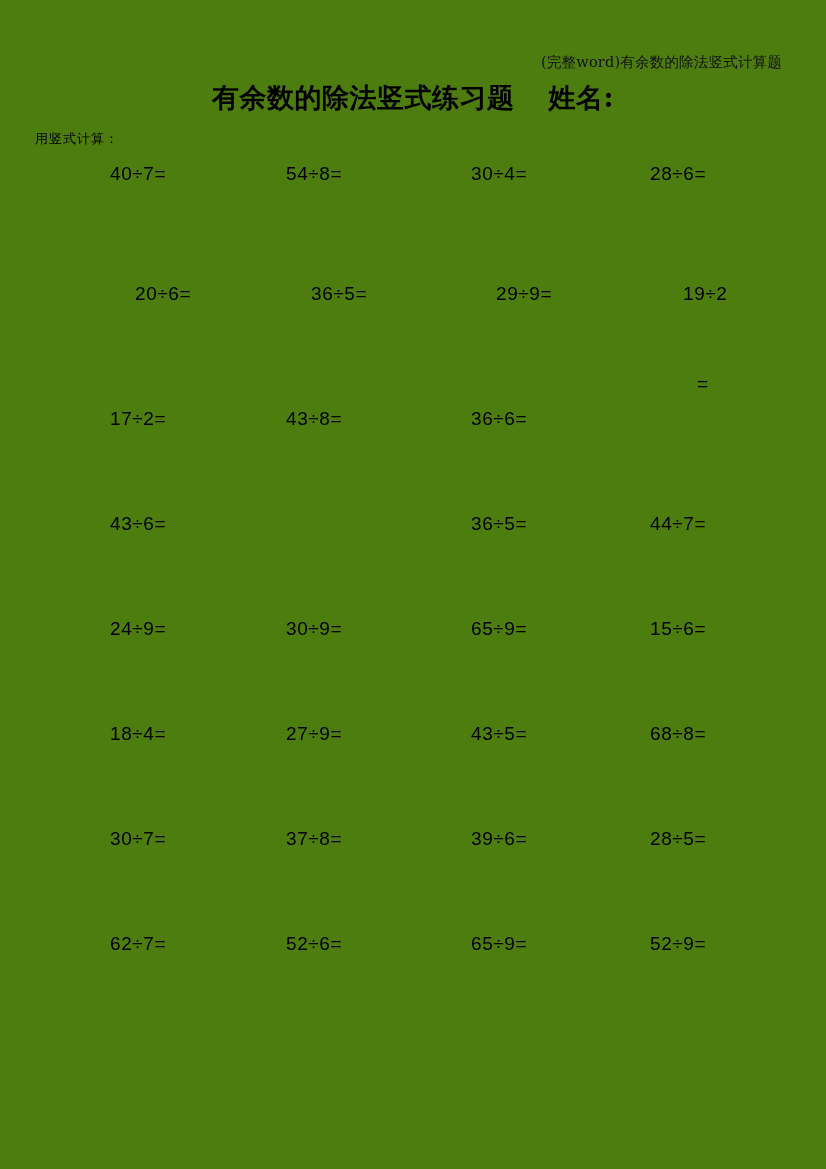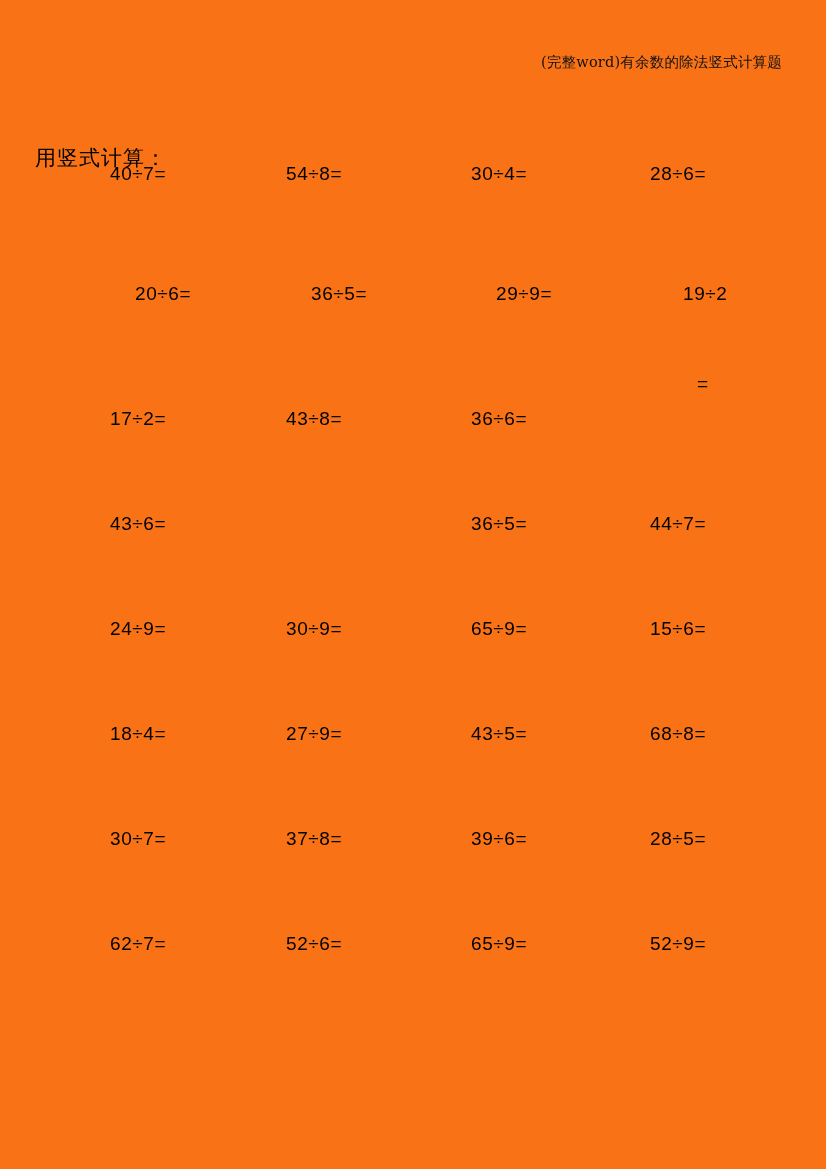--- a/index.html
+++ b/index.html
@@ -8,21 +8,21 @@
     background: #ffffff;
   }
   body {
     font-family: "Liberation Serif", "DejaVu Serif", serif;
     color: #000000;
   }
   .page {
     position: relative;
     width: 826px;
     height: 1169px;
-    background: #f97316;
+    background: #4d7c0f;
     overflow: hidden;
     box-sizing: border-box;
   }
 
   
   .doc-header {
     position: absolute;
     top: 54px;
     right: 44px;
     font-family: "DejaVu Serif", "Liberation Serif", serif;
@@ -55,24 +55,24 @@
   .title-name {
     font-family: "DejaVu Serif", "Liberation Serif", serif;
     font-size: 27px;
     font-weight: bold;
     letter-spacing: 0.5px;
   }
 
   
   .instruction {
     position: absolute;
-    top: 144px;
+    top: 130px;
     left: 35px;
     font-family: "DejaVu Serif", "Liberation Serif", serif;
-    font-size: 21px;
+    font-size: 13px;
     letter-spacing: 1px;
     white-space: nowrap;
   }
 
   
   .grid {
     position: absolute;
     top: 160px;
     left: 0;
     width: 666px;
@@ -112,20 +112,23 @@
     line-height: 28px;
   }
 </style>
 </head>
 <body>
 
 <div class="page">
 
   <div class="doc-header">(完整word)有余数的除法竖式计算题</div>
 
+  <div class="title-row">
+    <span class="title-main">有余数的除法竖式练习题</span><span class="title-gap"></span><span class="title-name">姓名:</span>
+  </div>
 
   <div class="instruction">用竖式计算：</div>
 
   <div class="grid">
 
     <div class="prob-row tall">
       <div class="cell c0">40÷7=</div>
       <div class="cell c1">54÷8=</div>
       <div class="cell c2">30÷4=</div>
       <div class="cell c3">28÷6=</div>

